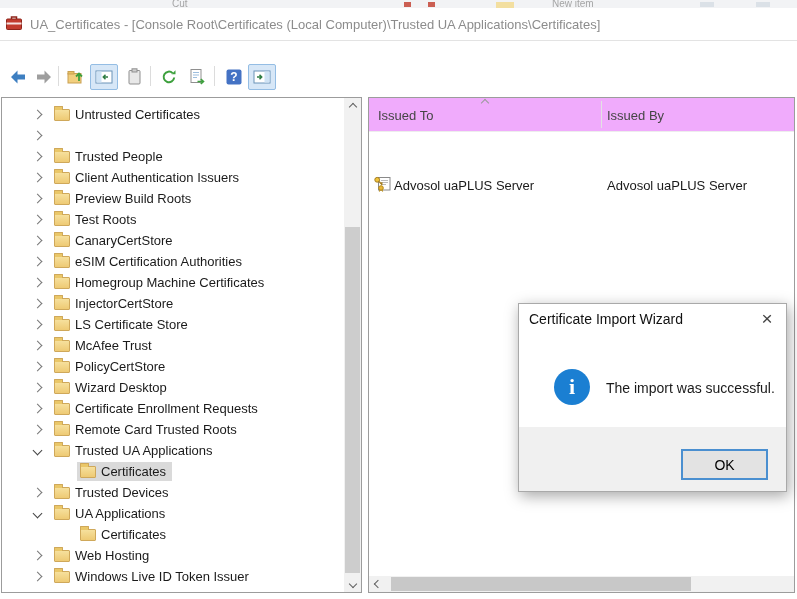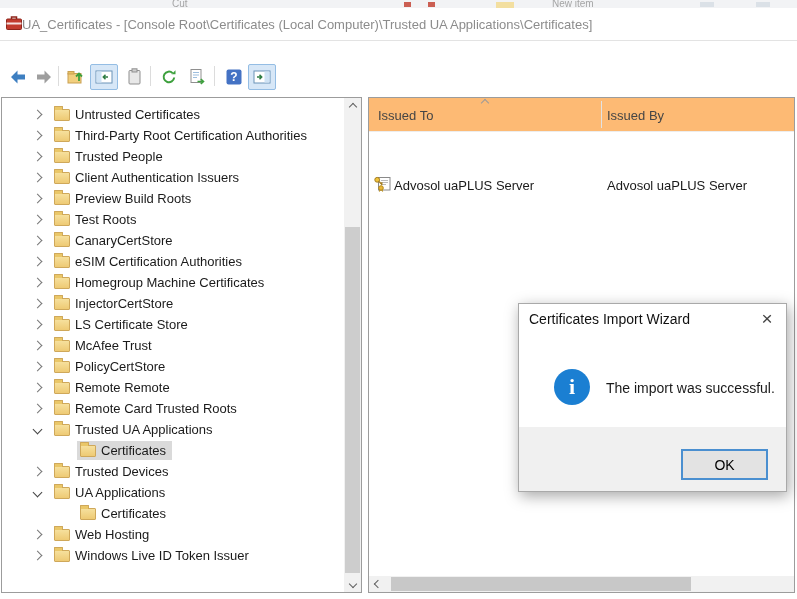--- a/index.html
+++ b/index.html
@@ -7,21 +7,21 @@
           font-family:"Liberation Sans",sans-serif;-webkit-font-smoothing:antialiased;}
   
   .bg-strip{position:absolute;left:0;top:0;width:797px;height:8px;background:#f2f3f5;
             border-bottom:4px solid #14532d;overflow:hidden;}
   .bg-frag-text{position:absolute;top:-2px;font-size:10px;color:#8a8a8a;opacity:.75;}
   .bg-frag-block{position:absolute;opacity:.8;}
   
   .titlebar{position:absolute;left:0;top:8px;width:797px;height:32px;background:#fff;
             border-bottom:1px solid #e3e3e3;display:flex;align-items:center;}
   .titlebar .app-icon{margin-left:6px;}
-  .title-text{font-size:13px;color:#8c8c8c;white-space:nowrap;}
+  .title-text{margin-left:8px;font-size:13px;color:#8c8c8c;white-space:nowrap;}
   .menubar{position:absolute;left:0;top:40px;width:797px;height:22px;background:#fff;
            border-bottom:1px solid #e6e6e6;}
   .menubar .app-icon{position:absolute;left:4px;top:3px;}
   .menu-item{position:absolute;top:2px;font-size:14px;color:#1a1a1a;cursor:default;}
   .toolbar{position:absolute;left:0;top:62px;width:797px;height:28px;background:#fff;}
   .tb-btn{position:absolute;top:2px;width:26px;height:24px;display:flex;align-items:center;
           justify-content:center;border:1px solid transparent;border-radius:2px;}
   .tb-btn.pressed{background:#d7e7f7;border-color:#94bde4;}
   .tb-sep{position:absolute;top:4px;width:1px;height:20px;background:#dcdcdc;}
   
@@ -49,21 +49,21 @@
   .folder::before{content:"";position:absolute;left:-1px;top:-4px;width:7px;height:3px;
           background:#eac768;border:1px solid #cfa85a;border-bottom:none;border-radius:1px 1px 0 0;}
   
   .vscroll{position:absolute;right:0;top:0;bottom:0;width:17px;background:#f1f1f1;}
   .vscroll .arrow{position:absolute;left:0;width:17px;height:17px;display:flex;align-items:center;justify-content:center;}
   .vscroll .thumb{position:absolute;left:1px;width:15px;background:#cdcdcd;}
   .hscroll{position:absolute;left:0;right:0;bottom:0;height:16px;background:#f1f1f1;}
   .hscroll .arrow{position:absolute;top:0;width:17px;height:16px;display:flex;align-items:center;justify-content:center;}
   .hscroll .thumb{position:absolute;top:1px;height:14px;background:#c8c8c8;}
   
-  .list-header{position:absolute;left:0;top:0;right:0;height:33px;background:#fdba74;border-bottom:1px solid #ededed;}
+  .list-header{position:absolute;left:0;top:0;right:0;height:33px;background:#f0abfc;border-bottom:1px solid #ededed;}
   .col-head{position:absolute;top:10px;font-size:13px;color:#454545;}
   .col-sep{position:absolute;left:232px;top:3px;width:1px;height:27px;background:#e2e2e2;}
   .sort-caret{position:absolute;left:113px;top:2px;}
   .list-row{position:absolute;left:0;top:33px;right:0;height:21px;display:flex;align-items:center;font-size:13px;color:#1a1a1a;margin-top:44px;}
   .cell-icon{margin-left:5px;flex:0 0 17px;}
   .cell-issued-to{margin-left:3px;}
   .cell-issued-by{position:absolute;left:238px;}
   
   .dialog{position:absolute;left:518px;top:303px;width:269px;height:189px;background:#fff;
           border:1px solid #a9a9a9;box-sizing:border-box;box-shadow:2px 4px 14px rgba(0,0,0,.35);z-index:10;}
@@ -178,24 +178,20 @@
           </span>
           <span class="row-inner">
             <span class="folder"></span>
             <span class="tree-label">Untrusted Certificates</span>
           </span>
         </div>
         <div class="tree-row lvl0">
           <span class="expander">
             <span class="chev right"></span>
           </span>
-          <span class="row-inner">
-            <span class="folder"></span>
-            <span class="tree-label">Third-Party Root Certification Authorities</span>
-          </span>
         </div>
         <div class="tree-row lvl0">
           <span class="expander">
             <span class="chev right"></span>
           </span>
           <span class="row-inner">
             <span class="folder"></span>
             <span class="tree-label">Trusted People</span>
           </span>
         </div>
@@ -288,21 +284,30 @@
             <span class="folder"></span>
             <span class="tree-label">PolicyCertStore</span>
           </span>
         </div>
         <div class="tree-row lvl0">
           <span class="expander">
             <span class="chev right"></span>
           </span>
           <span class="row-inner">
             <span class="folder"></span>
-            <span class="tree-label">Remote Remote</span>
+            <span class="tree-label">Wizard Desktop</span>
+          </span>
+        </div>
+        <div class="tree-row lvl0">
+          <span class="expander">
+            <span class="chev right"></span>
+          </span>
+          <span class="row-inner">
+            <span class="folder"></span>
+            <span class="tree-label">Certificate Enrollment Requests</span>
           </span>
         </div>
         <div class="tree-row lvl0">
           <span class="expander">
             <span class="chev right"></span>
           </span>
           <span class="row-inner">
             <span class="folder"></span>
             <span class="tree-label">Remote Card Trusted Roots</span>
           </span>
@@ -404,21 +409,21 @@
     <div class="hscroll">
       <span class="arrow" style="left:0">
           <span class="chev sm left"></span>
         </span>
       <span class="thumb" style="left:22px;width:300px"></span>
     </div>
   </div>
 
   <div class="dialog">
     <div class="dlg-titlebar">
-      <span class="dlg-title">Certificates Import Wizard</span>
+      <span class="dlg-title">Certificate Import Wizard</span>
       <span class="dlg-close">×</span>
     </div>
     <div class="dlg-body">
       <span class="info-circle">i</span>
       <span class="dlg-message">The import was successful.</span>
     </div>
     <div class="dlg-footer">
       <span class="ok-button">OK</span>
     </div>
   </div>

